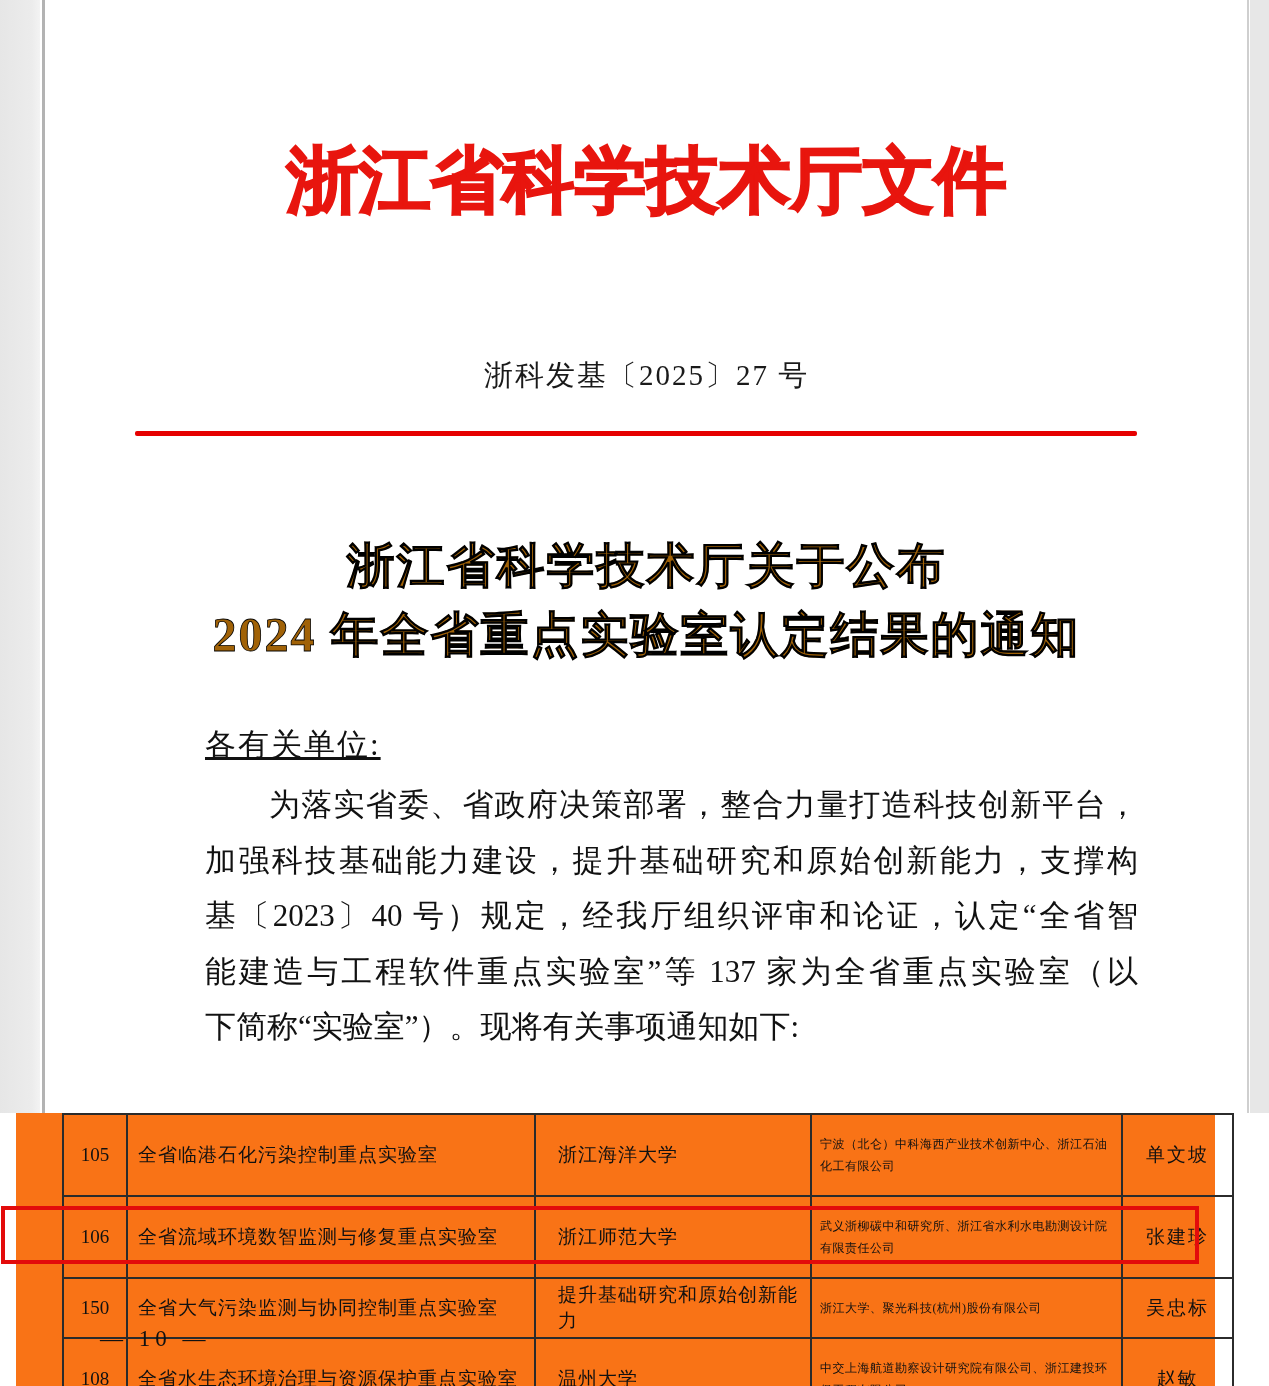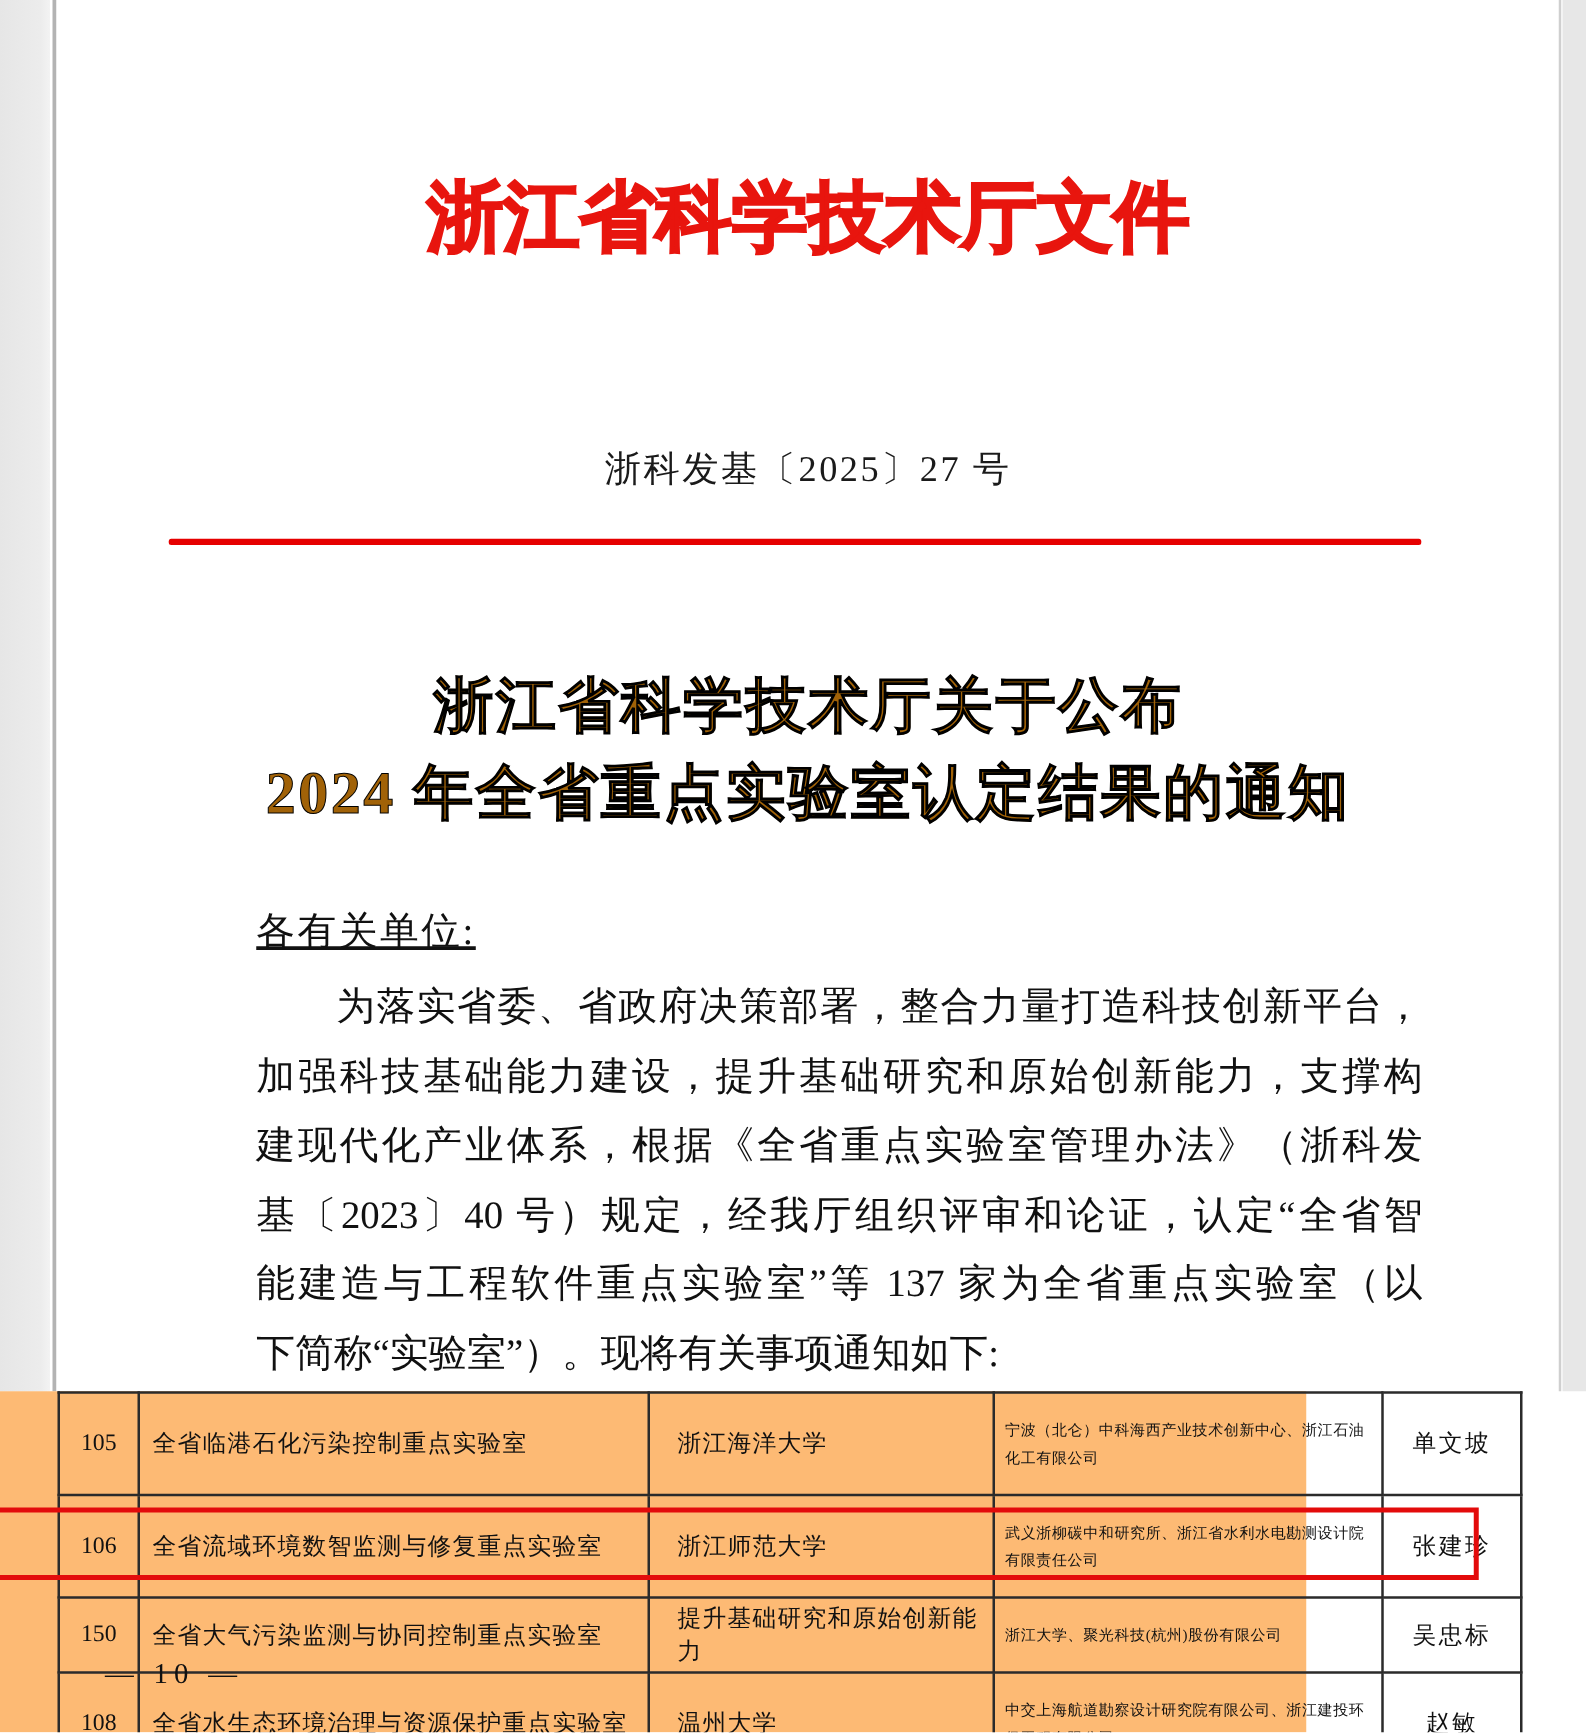--- a/index.html
+++ b/index.html
@@ -28,21 +28,21 @@
     background: #e7e7e7;
   }
   .edge-right-line {
     position: absolute; left: 1247px; top: 0; width: 2px; height: 1113px;
     background: #cfcfcf;
   }
 
   .doc-header {
     position: absolute; left: 44px; top: 138px; width: 1205px;
     text-align: center;
-    font-size: 61px; font-weight: 900; line-height: 1.2;
+    font-size: 72px; font-weight: 900; line-height: 1.2;
     color: #e8150e;
     -webkit-text-stroke: 2px #e8150e;
     letter-spacing: 0px;
   }
 
   .doc-number {
     position: absolute; left: 44px; top: 356px; width: 1205px;
     text-align: center;
     font-size: 29px; color: #1a1a1a;
     letter-spacing: 2px;
@@ -69,22 +69,22 @@
   .body-text {
     position: absolute; left: 205px; top: 777px; width: 933px;
     font-size: 31px; color: #111; line-height: 55.5px;
   }
   .body-text .jline { text-align: justify; text-align-last: justify; }
   .body-text .first { text-indent: 64px; }
   .body-text .last  { text-align: left; text-align-last: left; }
 
   
   .table-section {
-    position: absolute; left: 0; top: 1113px; width: 1045px; height: 273px;
-    background: #fdba74;
+    position: absolute; left: 16px; top: 1113px; width: 1199px; height: 273px;
+    background: #f97316;
   }
 
   table.lab-table {
     position: absolute; left: 46px; top: 0;
     border-collapse: collapse; table-layout: fixed;
     width: 1170px;
     font-size: 19px; color: #111;
   }
   table.lab-table td {
     border: 2px solid #2b2b2b;
@@ -131,21 +131,20 @@
   <div class="doc-title">
     <div>浙江省科学技术厅关于公布</div>
     <div>2024 年全省重点实验室认定结果的通知</div>
   </div>
 
   <div class="salutation">各有关单位:</div>
 
   <div class="body-text">
     <div class="jline first">为落实省委、省政府决策部署，整合力量打造科技创新平台，</div>
     <div class="jline">加强科技基础能力建设，提升基础研究和原始创新能力，支撑构</div>
-    <div class="jline">建现代化产业体系，根据《全省重点实验室管理办法》（浙科发</div>
     <div class="jline">基〔2023〕40 号）规定，经我厅组织评审和论证，认定“全省智</div>
     <div class="jline">能建造与工程软件重点实验室”等 137 家为全省重点实验室（以</div>
     <div class="jline last">下简称“实验室”）。现将有关事项通知如下:</div>
   </div>
 
   <div class="table-section">
 
     <table class="lab-table">
       <colgroup>
         <col style="width:64px">

